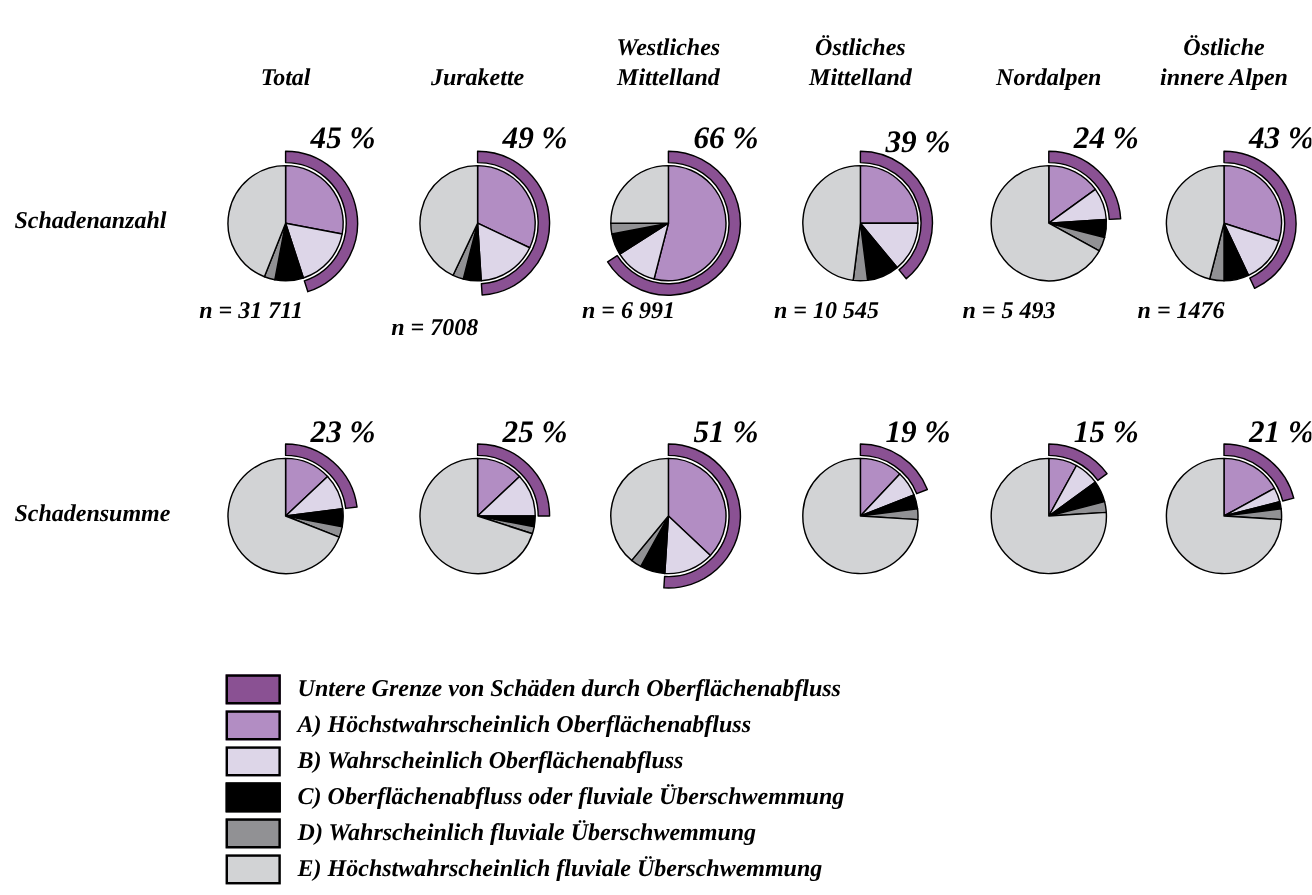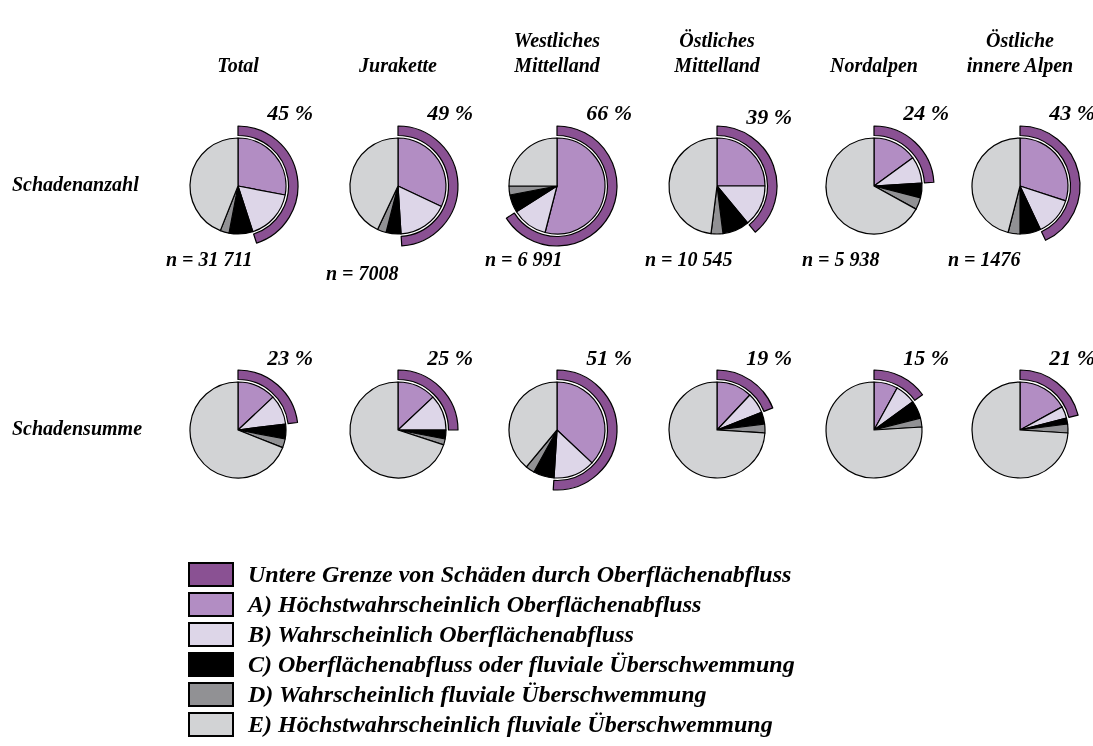--- a/index.html
+++ b/index.html
@@ -12,27 +12,27 @@
     font-style:italic;
     font-weight:bold;
     color:#000;
   }
   .abs{position:absolute;}
   .hdr{
     display:flex;align-items:flex-end;justify-content:center;
     text-align:center;font-size:20px;line-height:25px;
     white-space:pre-line;
   }
-  .pct{text-align:right;font-size:22px;}
+  .pct{text-align:right;font-size:26px;}
   .nlab{text-align:left;font-size:20px;}
   .rowlab{font-size:20px;}
   .legend{position:absolute;left:188px;top:559px;}
   .legend-item{display:flex;align-items:center;height:30px;}
   .swatch{width:42px;height:21px;border:2px solid #000;margin-right:14px;flex:0 0 auto;}
-  .legend-label{font-size:24px;white-space:nowrap;}
+  .legend-label{font-size:20px;white-space:nowrap;}
 </style>
 </head>
 <body>
 
 <div class="page" id="figure">
     <div class="hdr abs" style="left: 148px; top: 12px; width: 180px; height: 66px;">Total</div>
     <div class="hdr abs" style="left: 308px; top: 12px; width: 180px; height: 66px;">Jurakette</div>
     <div class="hdr abs" style="left: 467px; top: 12px; width: 180px; height: 66px; text-align: center;">Westliches
 Mittelland</div>
     <div class="hdr abs" style="left: 627px; top: 12px; width: 180px; height: 66px;">Östliches
@@ -120,21 +120,21 @@
     </svg>
     <div class="pct abs" style="left: 849px; top: 100px; width: 100px;">24 %</div>
     <svg width="130" height="130" viewBox="0 0 130 130" class="abs" style="left: 809px; top: 121px;">
       <path d="M 65 65 L 65 17 A 48 48 0 0 1 103.83 36.79 Z" fill="#B28DC3" stroke="#000000" stroke-width="1.2" stroke-linejoin="round"></path>
       <path d="M 65 65 L 103.83 36.79 A 48 48 0 0 1 112.91 61.99 Z" fill="#DDD6E8" stroke="#000000" stroke-width="1.2" stroke-linejoin="round"></path>
       <path d="M 65 65 L 112.91 61.99 A 48 48 0 0 1 111.49 76.94 Z" fill="#000000" stroke="#000000" stroke-width="1.2" stroke-linejoin="round"></path>
       <path d="M 65 65 L 111.49 76.94 A 48 48 0 0 1 107.06 88.12 Z" fill="#919194" stroke="#000000" stroke-width="1.2" stroke-linejoin="round"></path>
       <path d="M 65 65 L 107.06 88.12 A 48 48 0 1 1 65 17 Z" fill="#D2D3D5" stroke="#000000" stroke-width="1.2" stroke-linejoin="round"></path>
       <path d="M 65 14.5 L 65 5 A 60 60 0 0 1 124.88 61.23 L 115.4 61.83 A 50.5 50.5 0 0 0 65 14.5 Z" fill="#8A5193" stroke="#000000" stroke-width="1.2" stroke-linejoin="round"></path>
     </svg>
-    <div class="nlab abs" style="left: 802px; top: 248px; width: 160px;">n = 5 938</div>
+    <div class="nlab abs" style="left: 802px; top: 248px; width: 160px;">n = 5 493</div>
     <div class="pct abs" style="left: 849px; top: 345px; width: 100px;">15 %</div>
     <svg width="130" height="130" viewBox="0 0 130 130" class="abs" style="left: 809px; top: 365px;">
       <path d="M 65 65 L 65 17 A 48 48 0 0 1 88.12 22.94 Z" fill="#B28DC3" stroke="#000000" stroke-width="1.2" stroke-linejoin="round"></path>
       <path d="M 65 65 L 88.12 22.94 A 48 48 0 0 1 103.83 36.79 Z" fill="#DDD6E8" stroke="#000000" stroke-width="1.2" stroke-linejoin="round"></path>
       <path d="M 65 65 L 103.83 36.79 A 48 48 0 0 1 111.49 53.06 Z" fill="#000000" stroke="#000000" stroke-width="1.2" stroke-linejoin="round"></path>
       <path d="M 65 65 L 111.49 53.06 A 48 48 0 0 1 112.91 61.99 Z" fill="#919194" stroke="#000000" stroke-width="1.2" stroke-linejoin="round"></path>
       <path d="M 65 65 L 112.91 61.99 A 48 48 0 1 1 65 17 Z" fill="#D2D3D5" stroke="#000000" stroke-width="1.2" stroke-linejoin="round"></path>
       <path d="M 65 14.5 L 65 5 A 60 60 0 0 1 113.54 29.73 L 105.86 35.32 A 50.5 50.5 0 0 0 65 14.5 Z" fill="#8A5193" stroke="#000000" stroke-width="1.2" stroke-linejoin="round"></path>
     </svg>
     <div class="pct abs" style="left: 995px; top: 100px; width: 100px;">43 %</div>

